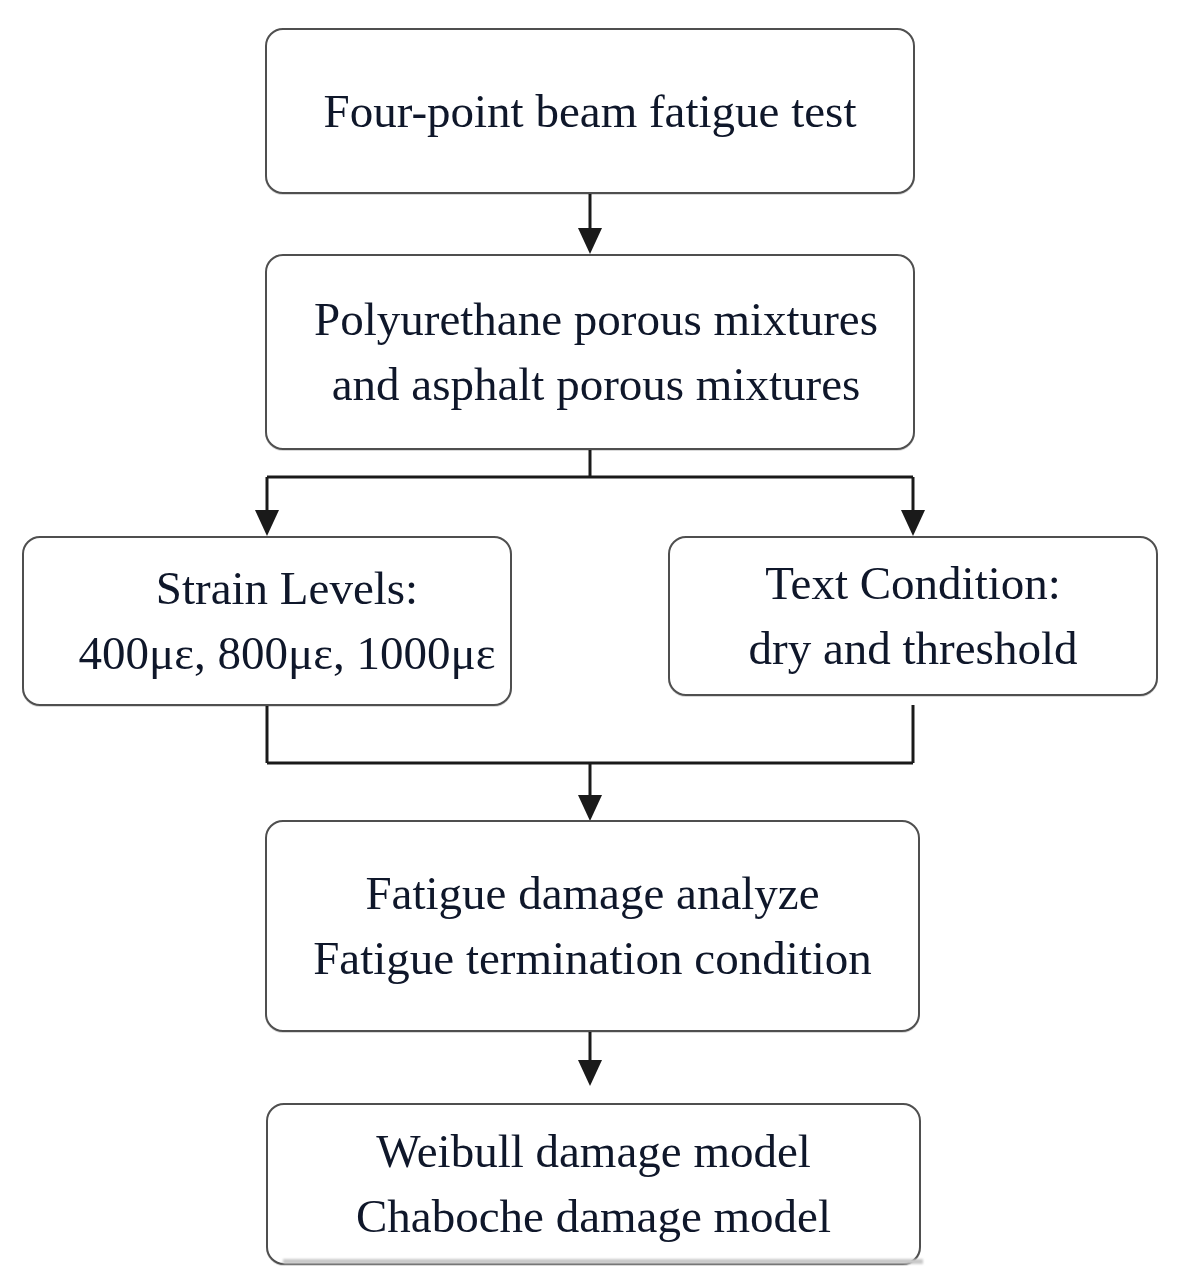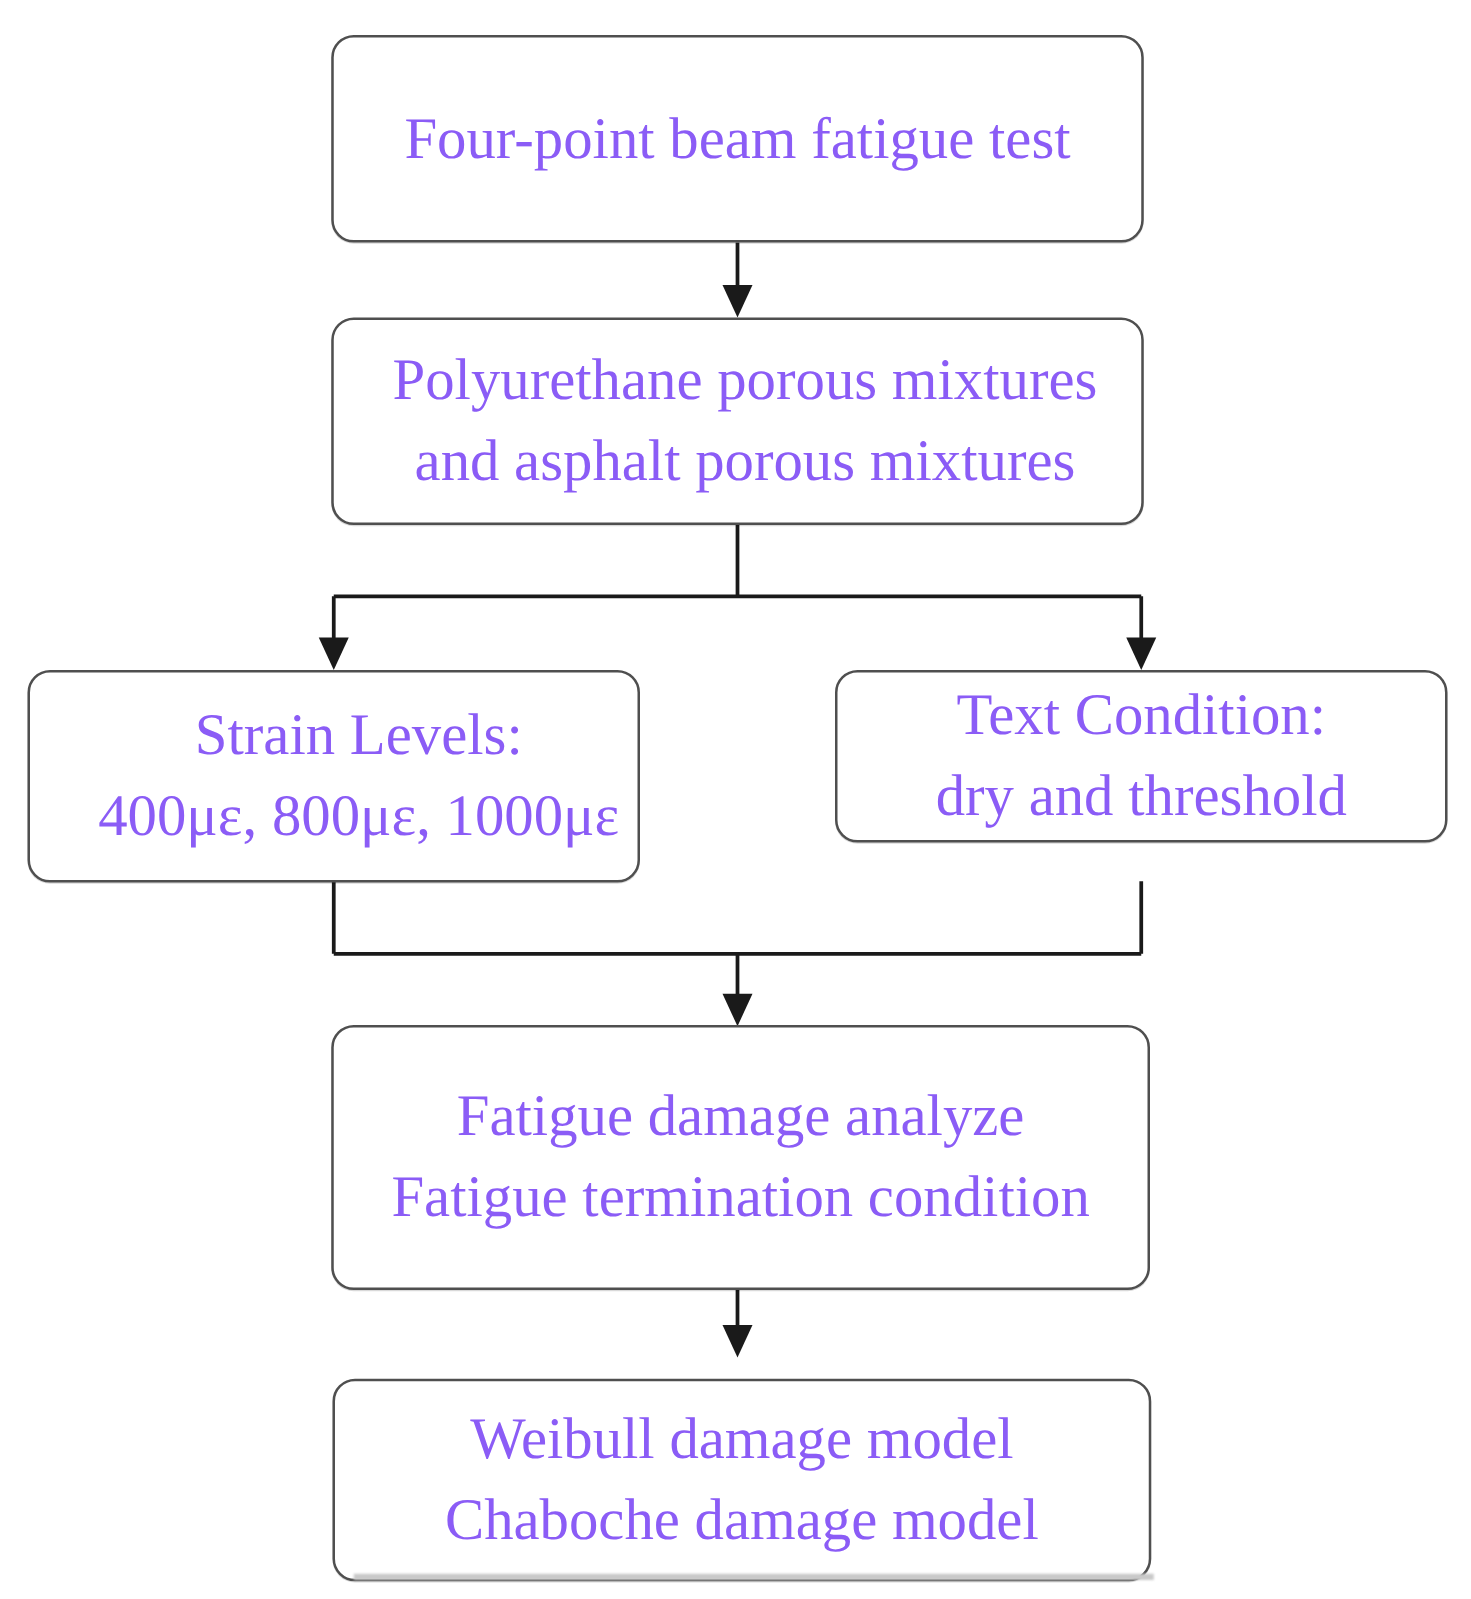--- a/index.html
+++ b/index.html
@@ -27,21 +27,21 @@
     position: absolute;
     box-sizing: border-box;
     background: #ffffff;
     border: 2.5px solid #4f4f4f;
     border-radius: 18px;
     display: flex;
     flex-direction: column;
     align-items: center;
     justify-content: center;
     text-align: center;
-    color: #8b5cf6;
+    color: #0f172a;
     font-size: 47px;
     line-height: 1.38;
     box-shadow: 0 1px 0 rgba(0,0,0,0.15);
   }
   .node .line {
     display: block;
     white-space: nowrap;
   }
   .crop-artifact {
     position: absolute;
@@ -81,31 +81,31 @@
       <polygon points="901,510 925,510 913,536"></polygon>
       <polygon points="578,795 602,795 590,821"></polygon>
       <polygon points="578,1060 602,1060 590,1086"></polygon>
     </g>
   </svg>
 
   <div class="node" style="left:265px; top:28px; width:650px; height:166px;">
     <span class="line">Four-point beam fatigue test</span>
   </div>
 
-  <div class="node" style="left:265px; top:254px; width:650px; height:166px;padding-left:12px;">
+  <div class="node" style="left:265px; top:254px; width:650px; height:196px;padding-left:12px;">
     <span class="line">Polyurethane porous mixtures</span>
     <span class="line">and asphalt porous mixtures</span>
   </div>
 
   <div class="node" style="left:22px; top:536px; width:490px; height:170px;padding-left:40px;">
     <span class="line">Strain Levels:</span>
     <span class="line">400με, 800με, 1000με</span>
   </div>
 
-  <div class="node" style="left:668px; top:536px; width:490px; height:138px;">
+  <div class="node" style="left:668px; top:536px; width:490px; height:160px;">
     <span class="line">Text Condition:</span>
     <span class="line">dry and threshold</span>
   </div>
 
   <div class="node" style="left:265px; top:820px; width:655px; height:212px;">
     <span class="line">Fatigue damage analyze</span>
     <span class="line">Fatigue termination condition</span>
   </div>
 
   <div class="node" style="left:266px; top:1086px; width:655px; height:162px;margin-top:17px;">

